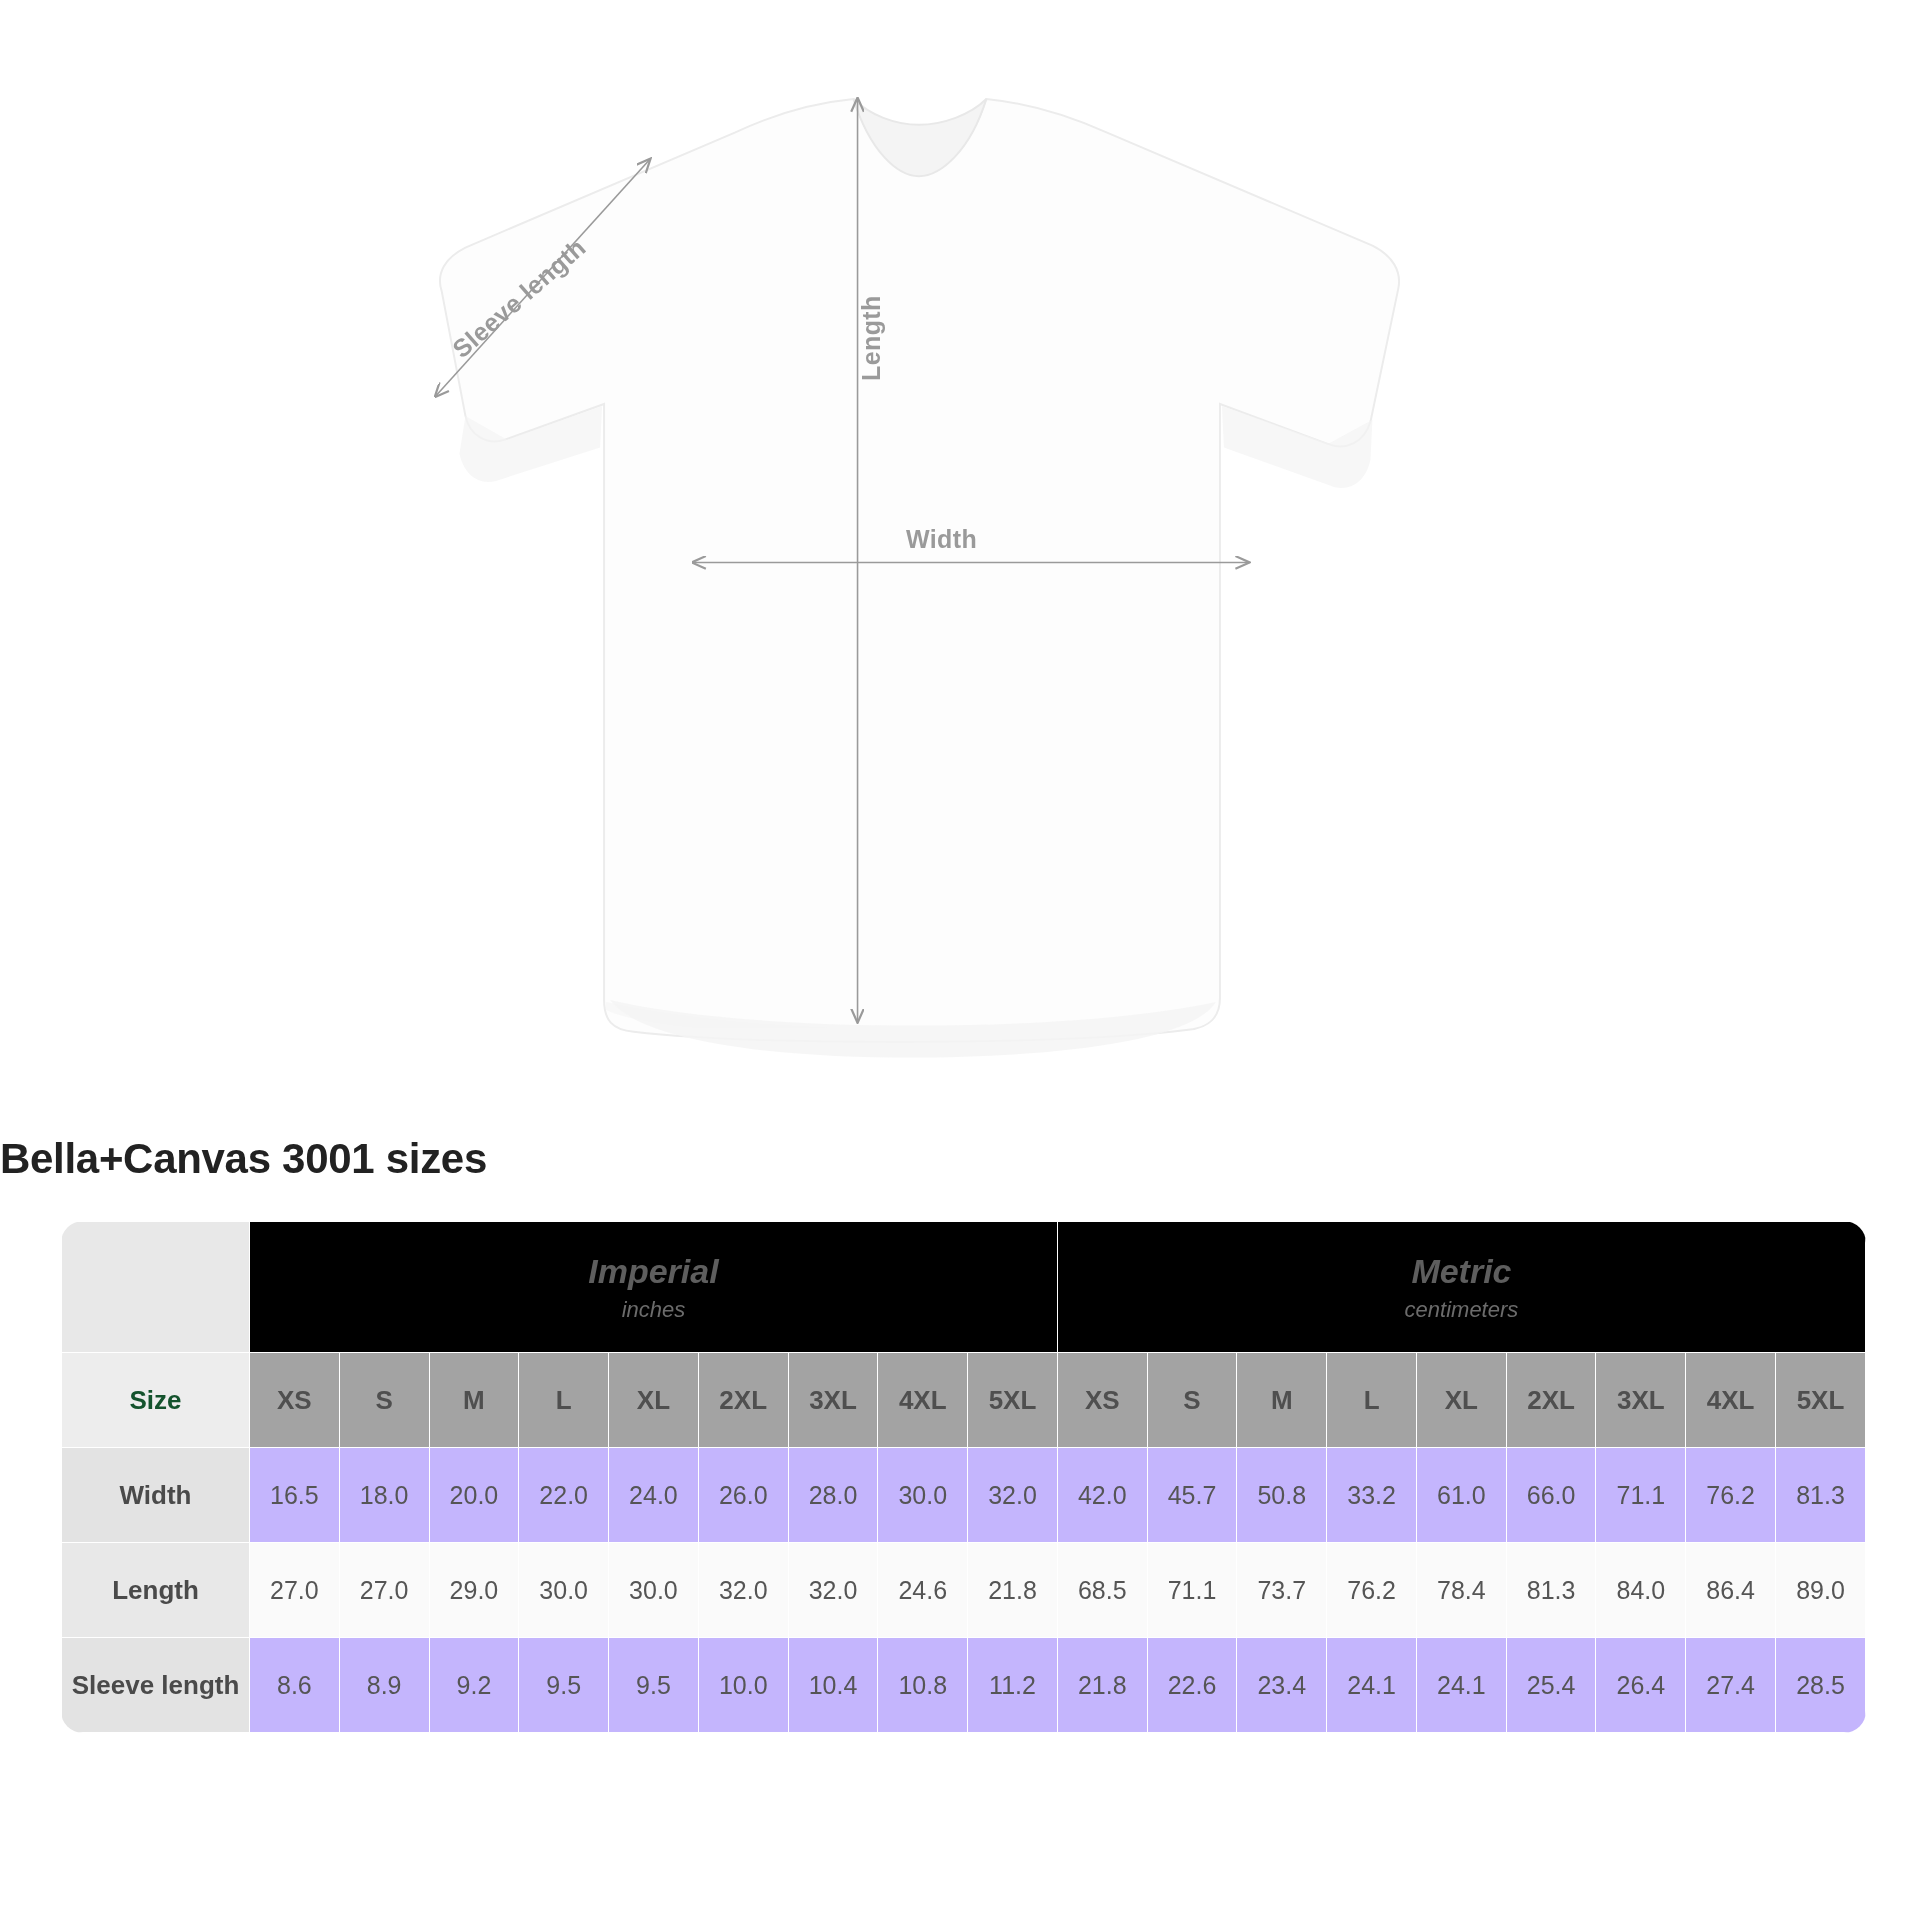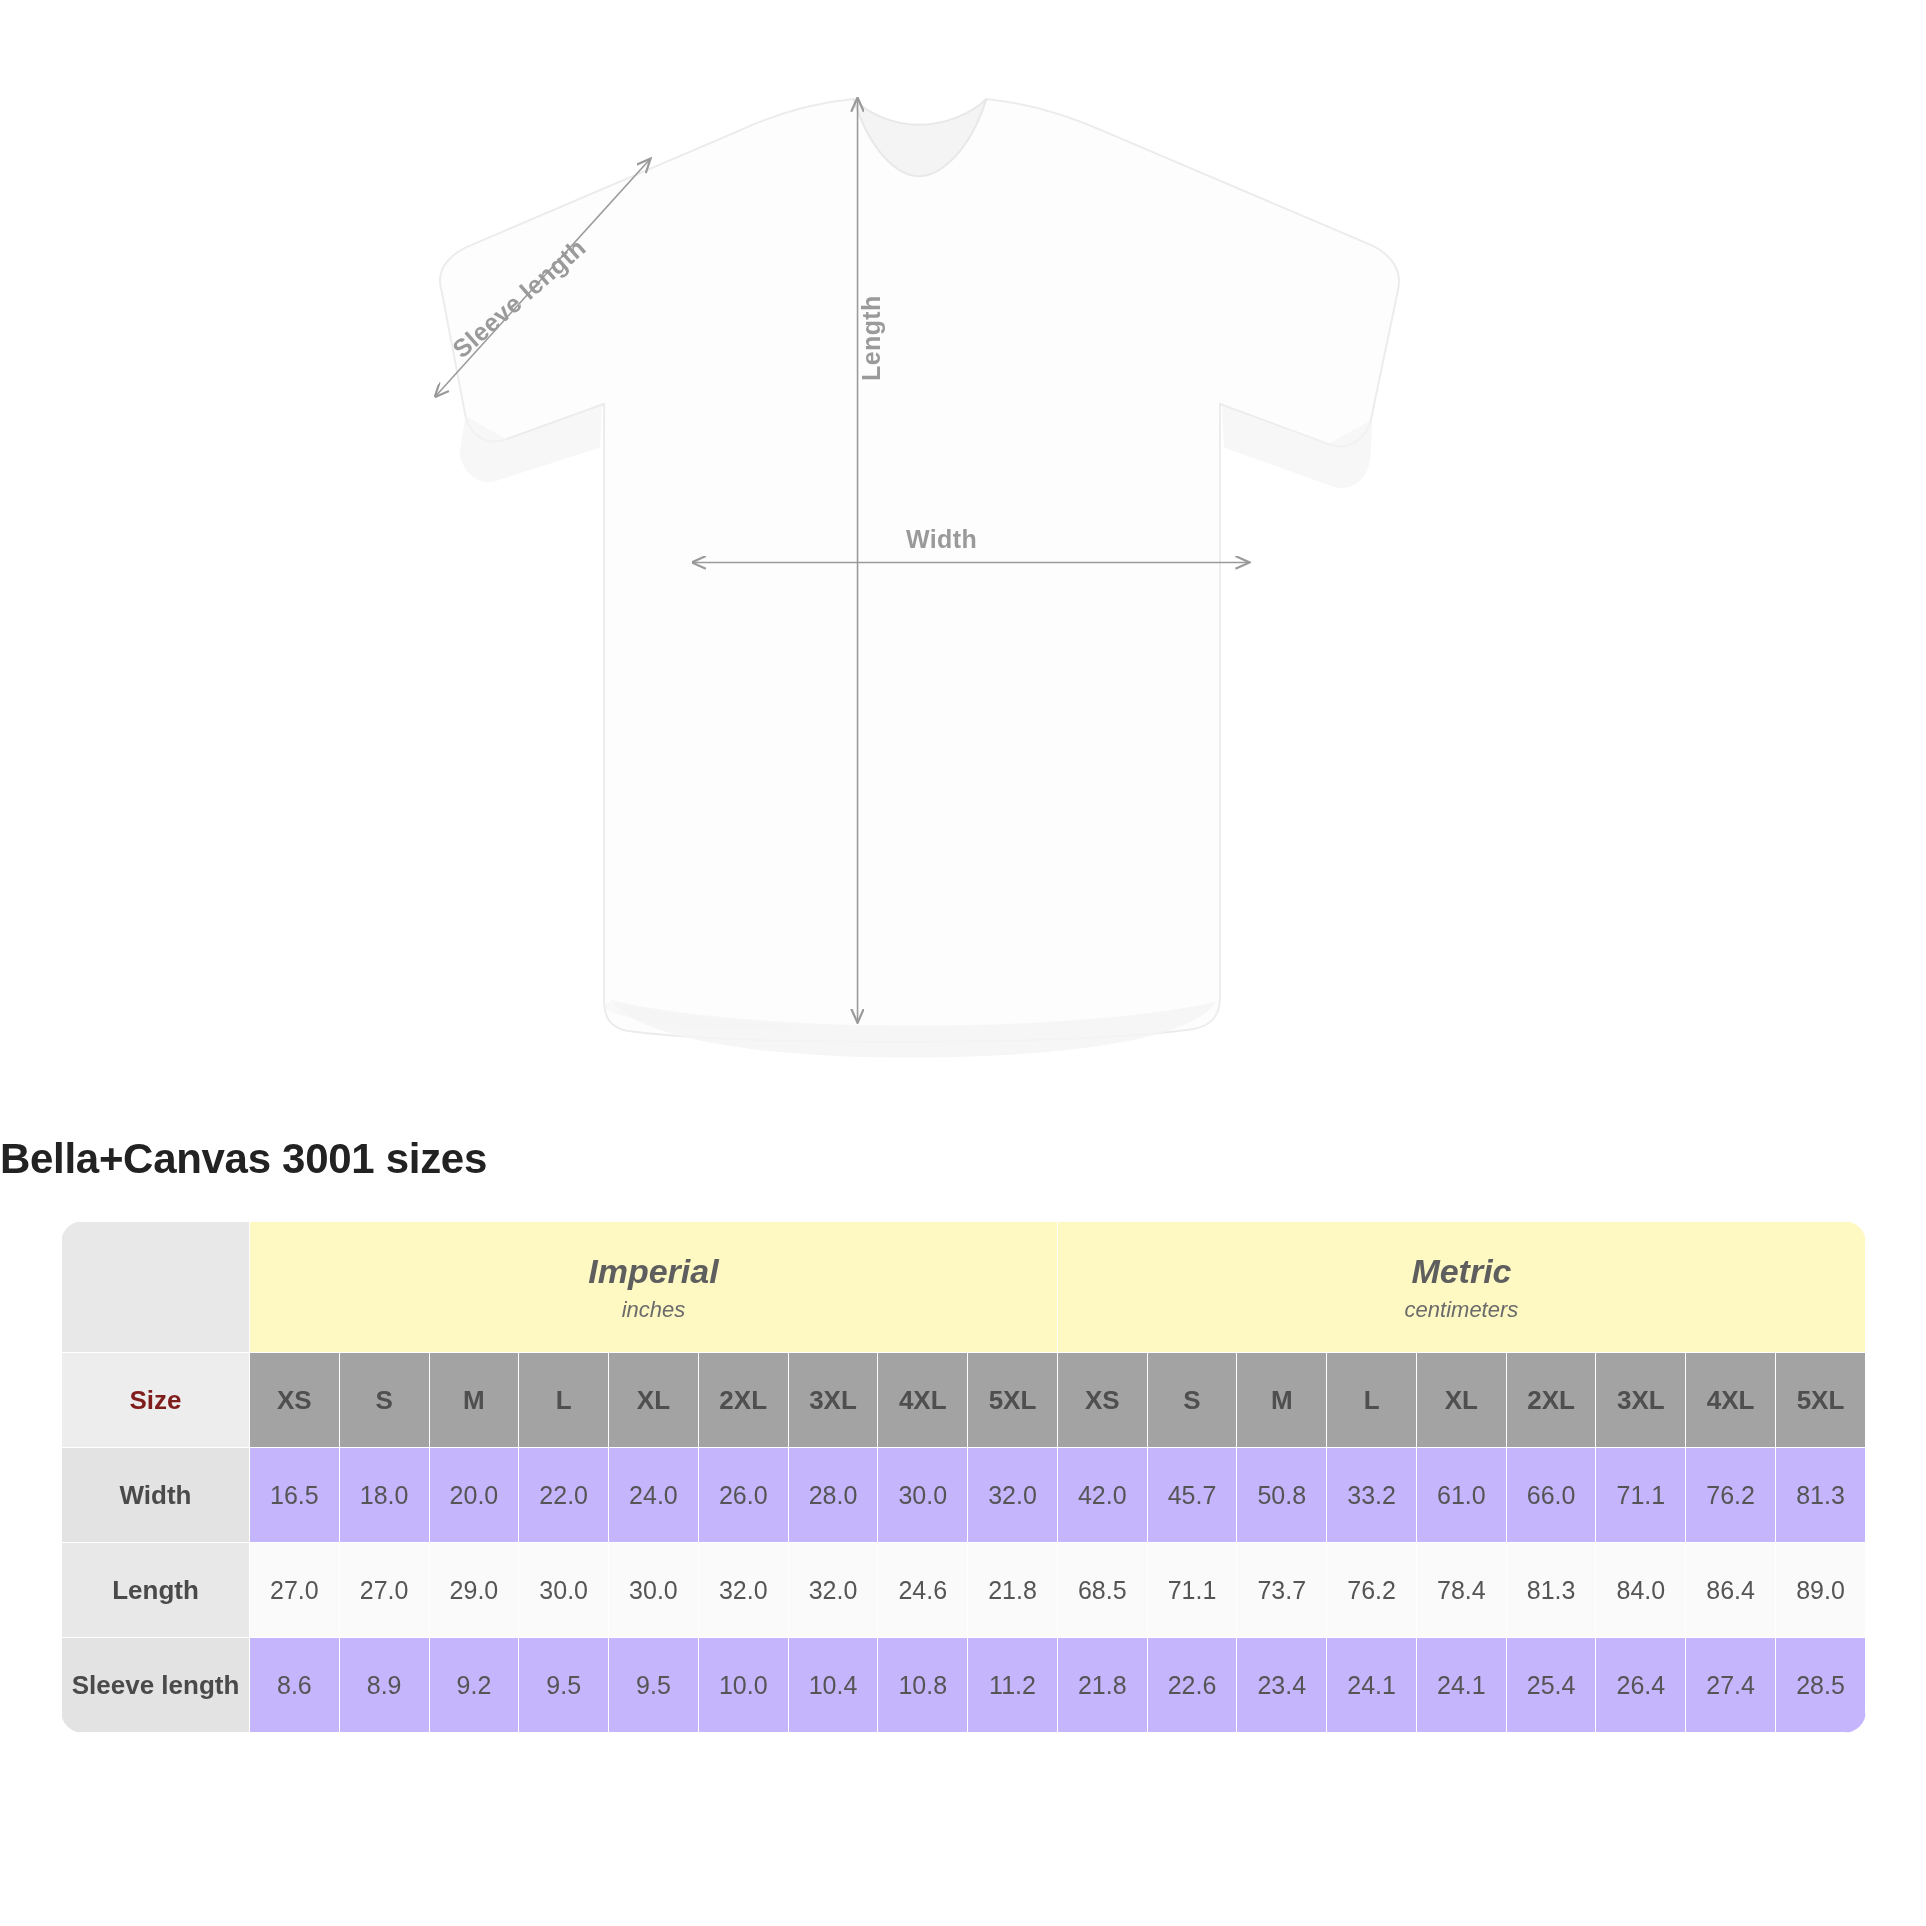--- a/index.html
+++ b/index.html
@@ -78,39 +78,39 @@
     table-layout: fixed;
   }
   table.size-table td, table.size-table th {
     border: 1px solid #ffffff;
     text-align: center;
     color: #555555;
     font-size: 25px;
     padding: 0;
   }
   .unit-head-cell {
-    background: #fef9c3;
+    background: #000000;
     height: 131px;
     vertical-align: middle;
   }
   .unit-head-cell .u-name {
     font-size: 34px;
     font-weight: bold;
     font-style: italic;
     color: #5e5e5e;
   }
   .unit-head-cell .u-sub {
     font-size: 22px;
     font-style: italic;
     color: #6b6b6b;
     margin-top: 6px;
   }
   .corner-cell { background: #e8e8e8; }
   tr.size-row td { background: #a3a3a3; height: 95px; }
-  tr.size-row td.row-head { background: #ededed; font-weight: bold; color: #7f1d1d; font-size: 26px; }
+  tr.size-row td.row-head { background: #ededed; font-weight: bold; color: #14532d; font-size: 26px; }
   tr.size-row td.size-cell { font-weight: bold; color: #4f4f4f; font-size: 26px; }
   tr.data-row td { height: 95px; background: #fafafa; }
   tr.data-row.alt td { background: #c4b5fd; }
   tr.data-row td.row-head {
     background: #e8e8e8;
     font-weight: bold;
     color: #4a4a4a;
     font-size: 26px;
   }
   tr.data-row.alt td.row-head { background: #e3e3e3; }

